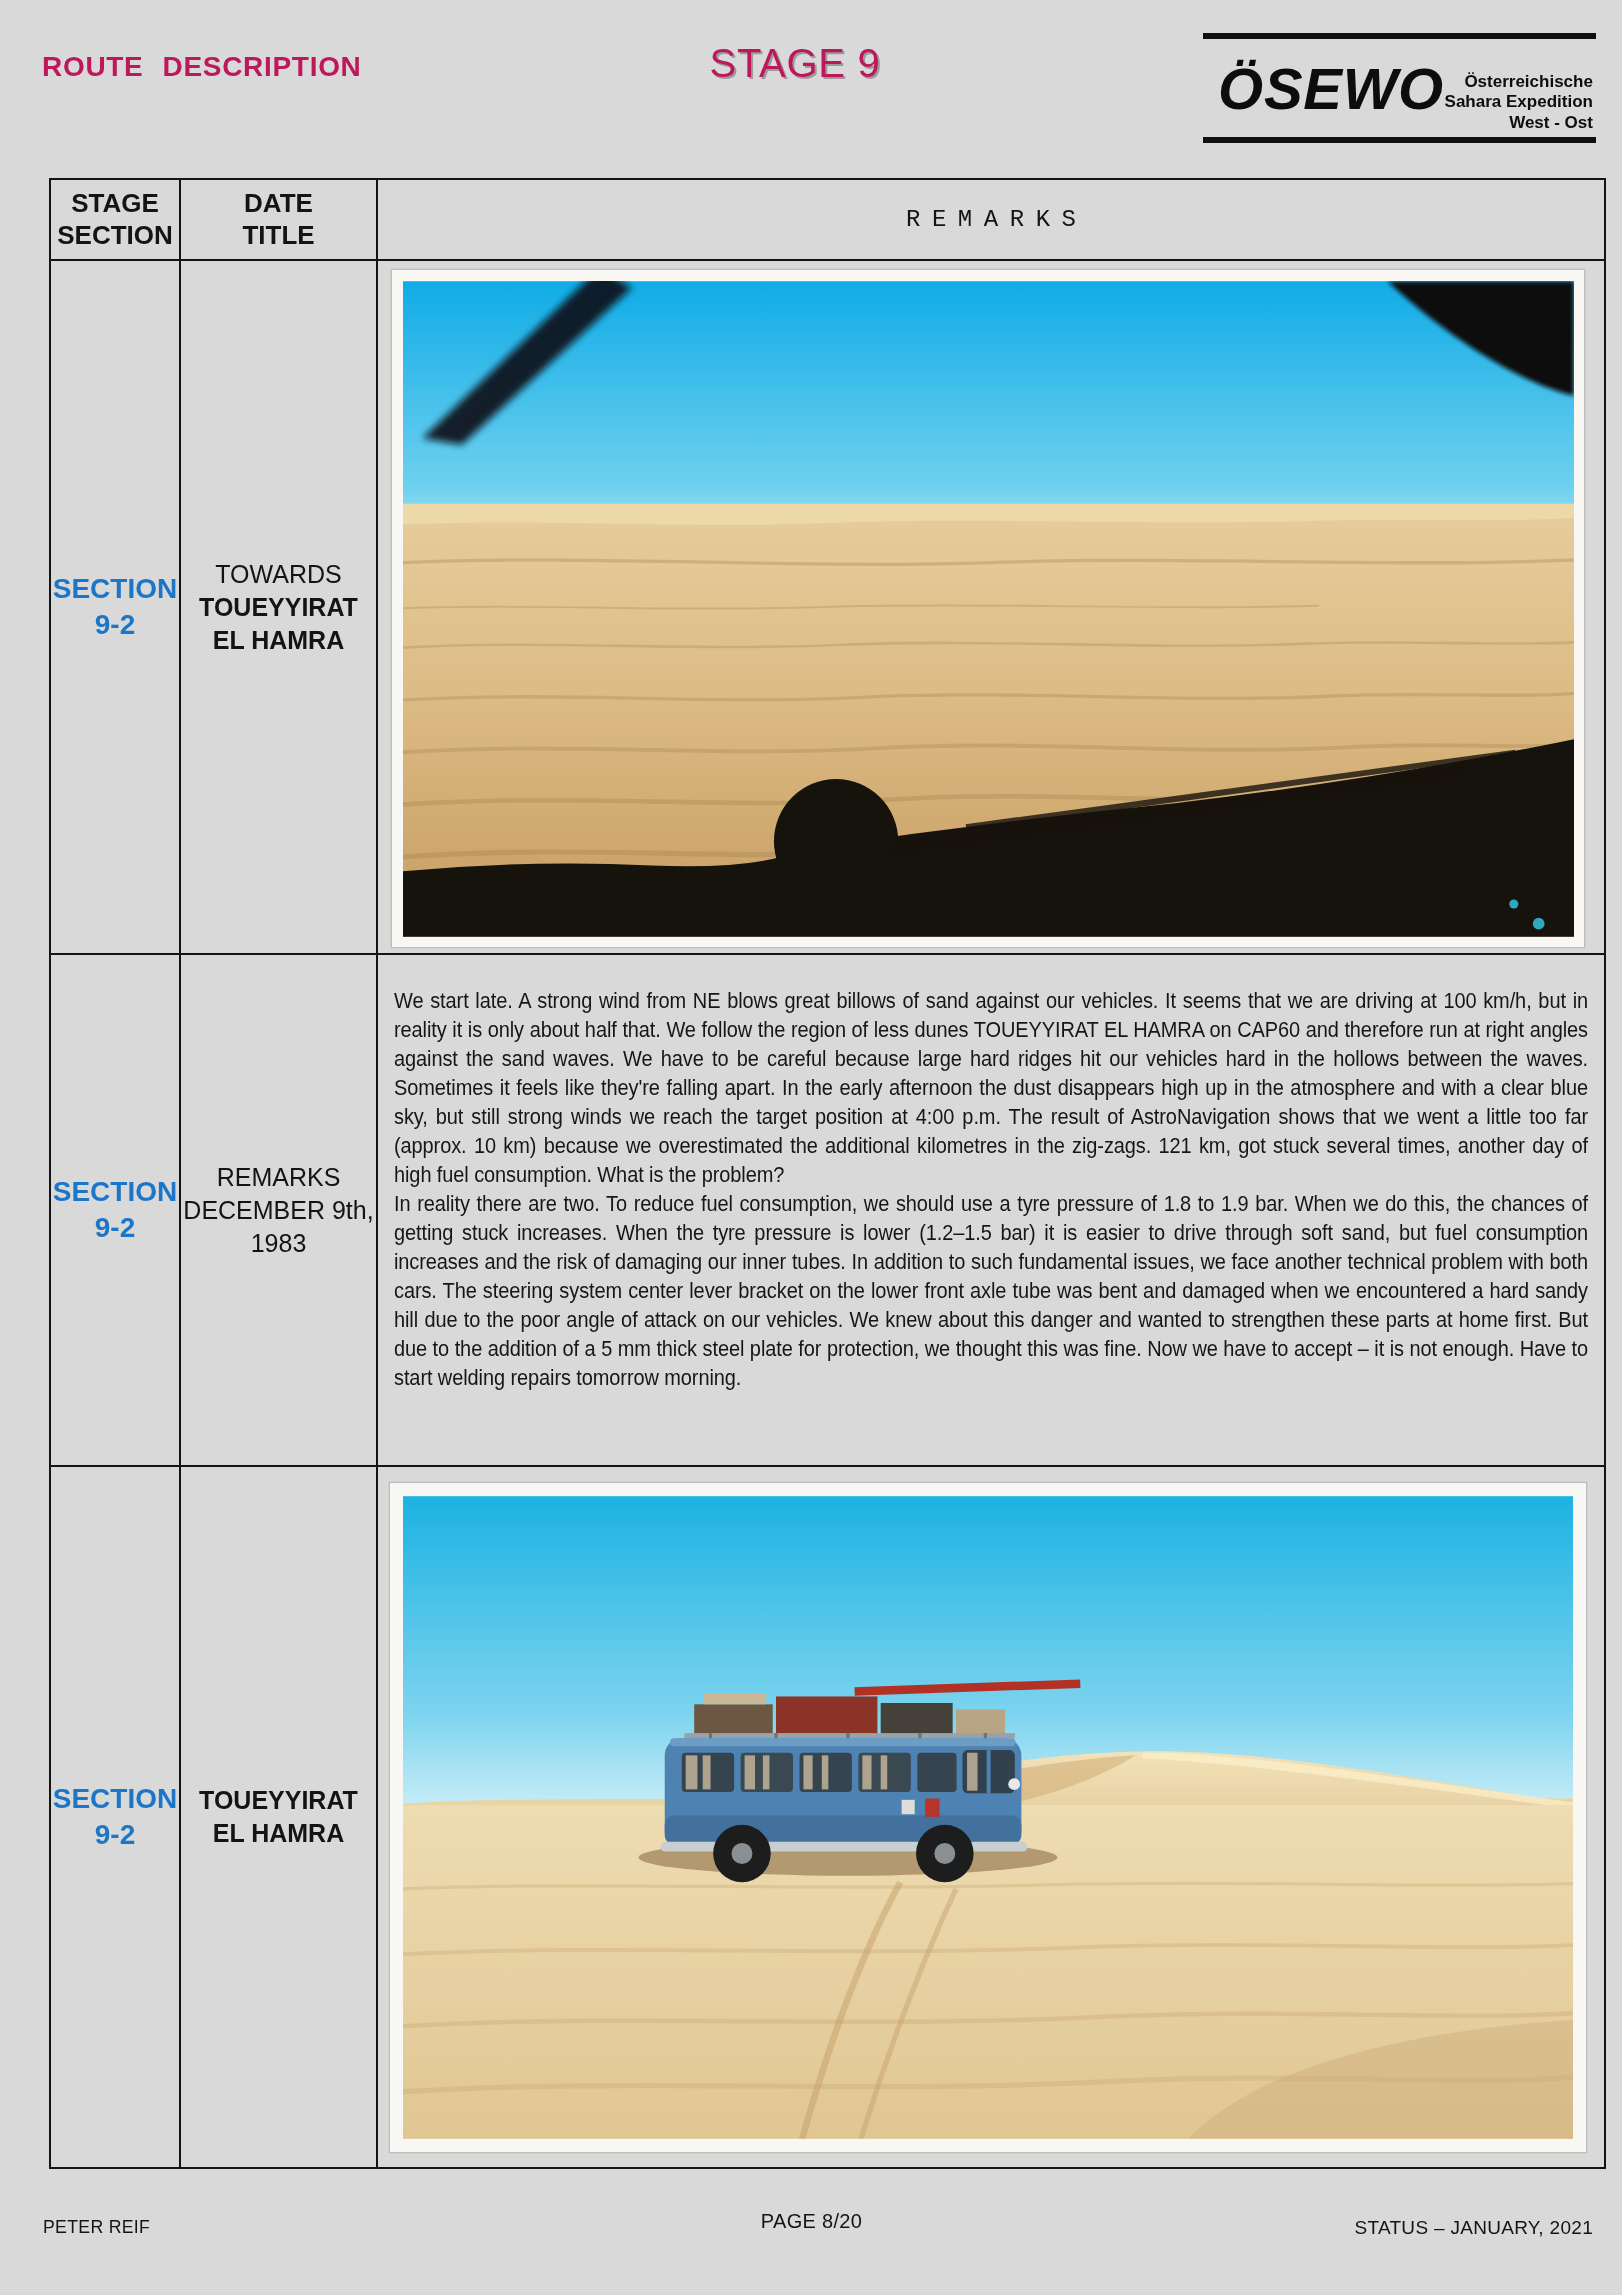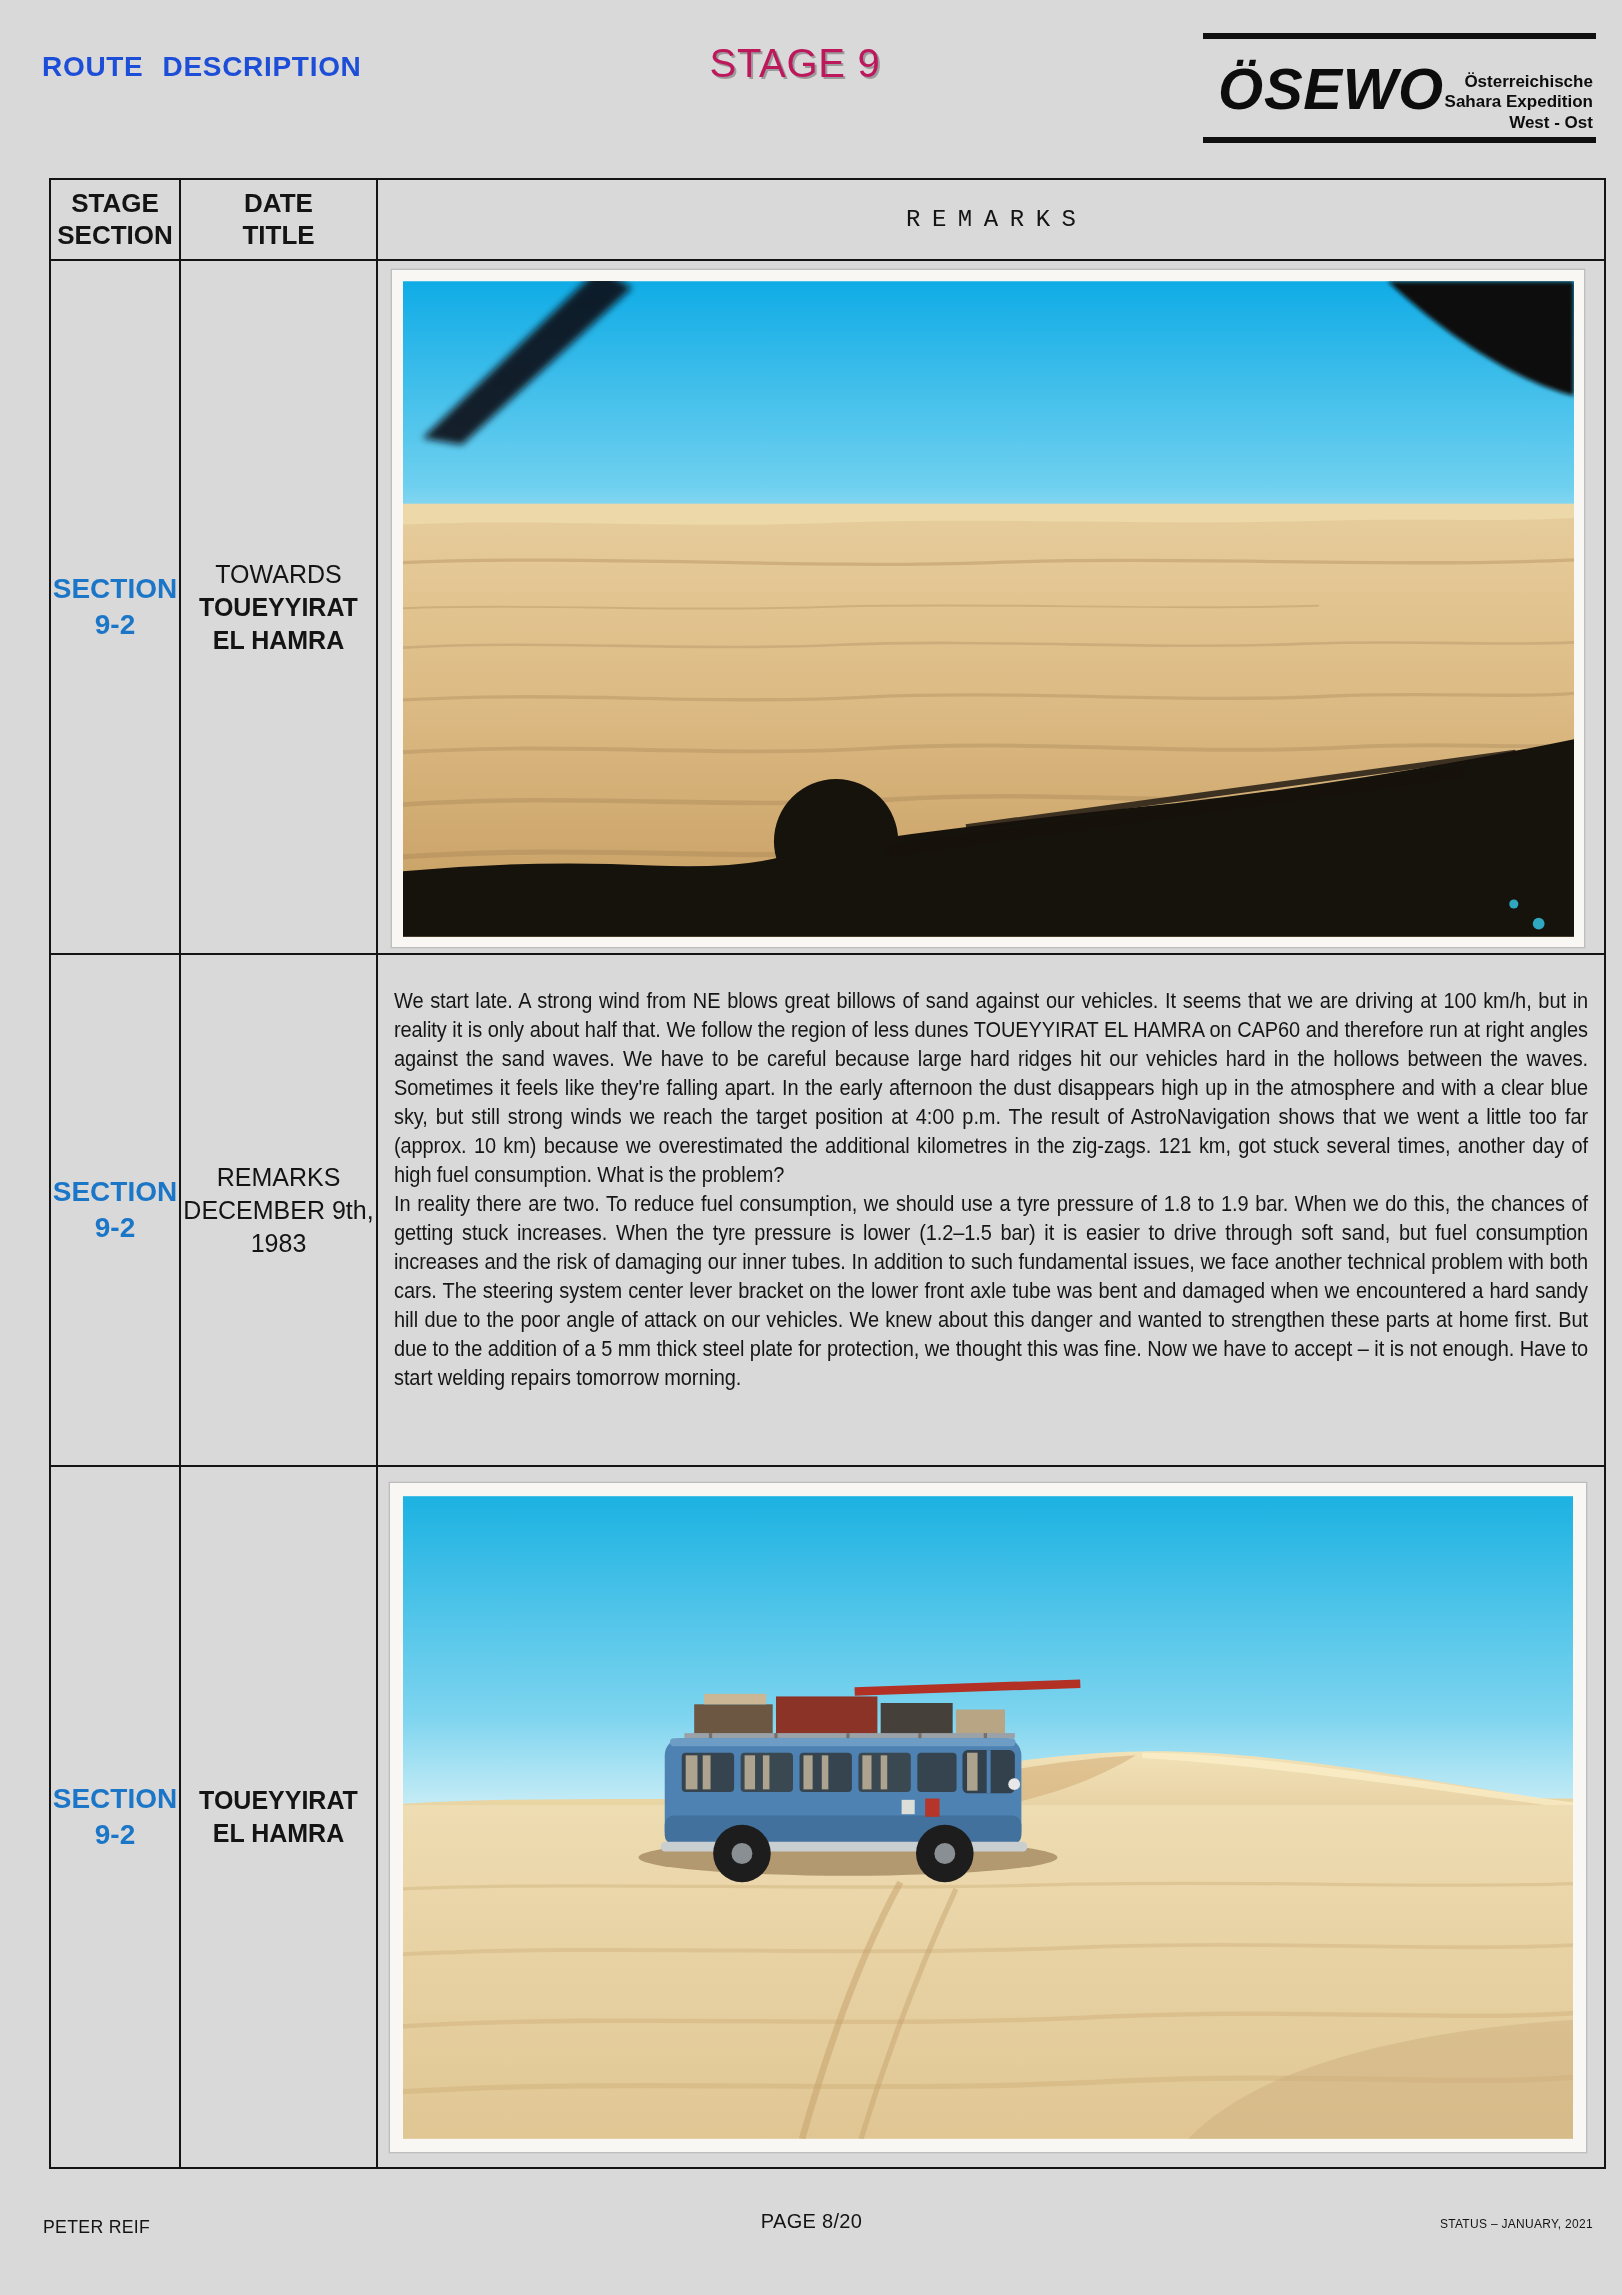--- a/index.html
+++ b/index.html
@@ -3,21 +3,21 @@
 <meta charset="utf-8">
 <style>
   html,body{margin:0;padding:0;background:#c9c9c9;}
   .page{
     position:relative; width:1623px; height:2295px; background:#d9d9d9;
     font-family:"Liberation Sans", sans-serif; color:#141414; overflow:hidden;
   }
   
   .route-title{
     position:absolute; left:42px; top:51px;
-    font-size:28px; font-weight:bold; letter-spacing:0.7px; word-spacing:10.5px; color:#1d4ed8;
+    font-size:28px; font-weight:bold; letter-spacing:0.7px; word-spacing:10.5px; color:#be185d;
   }
   .stage-block{ position:absolute; left:795px; top:41px; transform:translateX(-50%); text-align:center; white-space:nowrap;}
   .stage-label{ font-size:40px; font-weight:normal; color:#be185d; text-shadow:2px 2px 0 #9b9b9b; letter-spacing:0.7px;}
   .stage-route{ font-size:39px; font-weight:bold; color:#4285d9; text-shadow:2.6px 2.6px 0 #9b9b9b; margin-top:5.2px; letter-spacing:0.7px;}
   .logo{ position:absolute; right:27.5px; top:33px; width:393px; }
   .logo-rule{ height:5.9px; background:#101010; }
   .logo-body{ display:flex; align-items:center; justify-content:space-between; padding:5.2px 2.6px 3.9px 2.6px; }
   .logo-acronym{ font-size:58px; font-weight:bold; font-style:italic; color:#0d0d0d; letter-spacing:0.7px; line-height:1;margin-left:13px;}
   .logo-sub{ text-align:right; font-size:17px; font-weight:bold; line-height:1.2; color:#0d0d0d;margin-top:28px; }
   
@@ -46,21 +46,21 @@
   .photo-cell{ display:block; }
   .photo-frame{
     position:absolute; background:#f8f7f3; box-shadow:0 0 0 1.3px #bdbdbd;
   }
   .photo-frame svg{ display:block; }
   .frame-1{ left:14.4px; top:9.2px; padding:10.5px; }
   .frame-2{ left:11.8px; top:15.7px; padding:13px; }
   
   .footer-left{ position:absolute; left:43px; top:2217px; font-size:17.7px; letter-spacing:0.3px; }
   .footer-center{ position:absolute; left:50%; transform:translateX(-50%); top:2210px; font-size:20px; letter-spacing:0.3px; }
-  .footer-right{ position:absolute; right:30px; top:2217px; font-size:12px; letter-spacing:0.3px; }
+  .footer-right{ position:absolute; right:30px; top:2217px; font-size:19px; letter-spacing:0.3px; }
 </style>
 </head>
 <body>
 
 <div class="page">
 
   <div class="route-title">ROUTE DESCRIPTION</div>
 
   <div class="stage-block">
     <div class="stage-label">STAGE 9</div>

